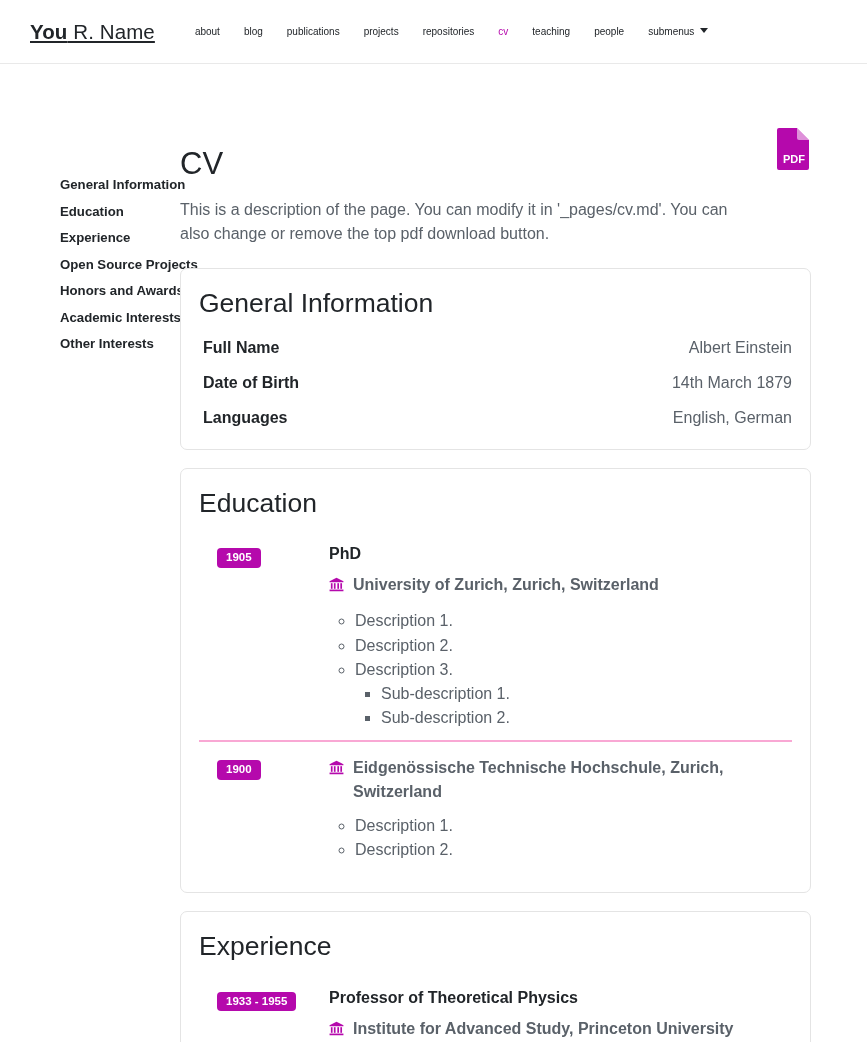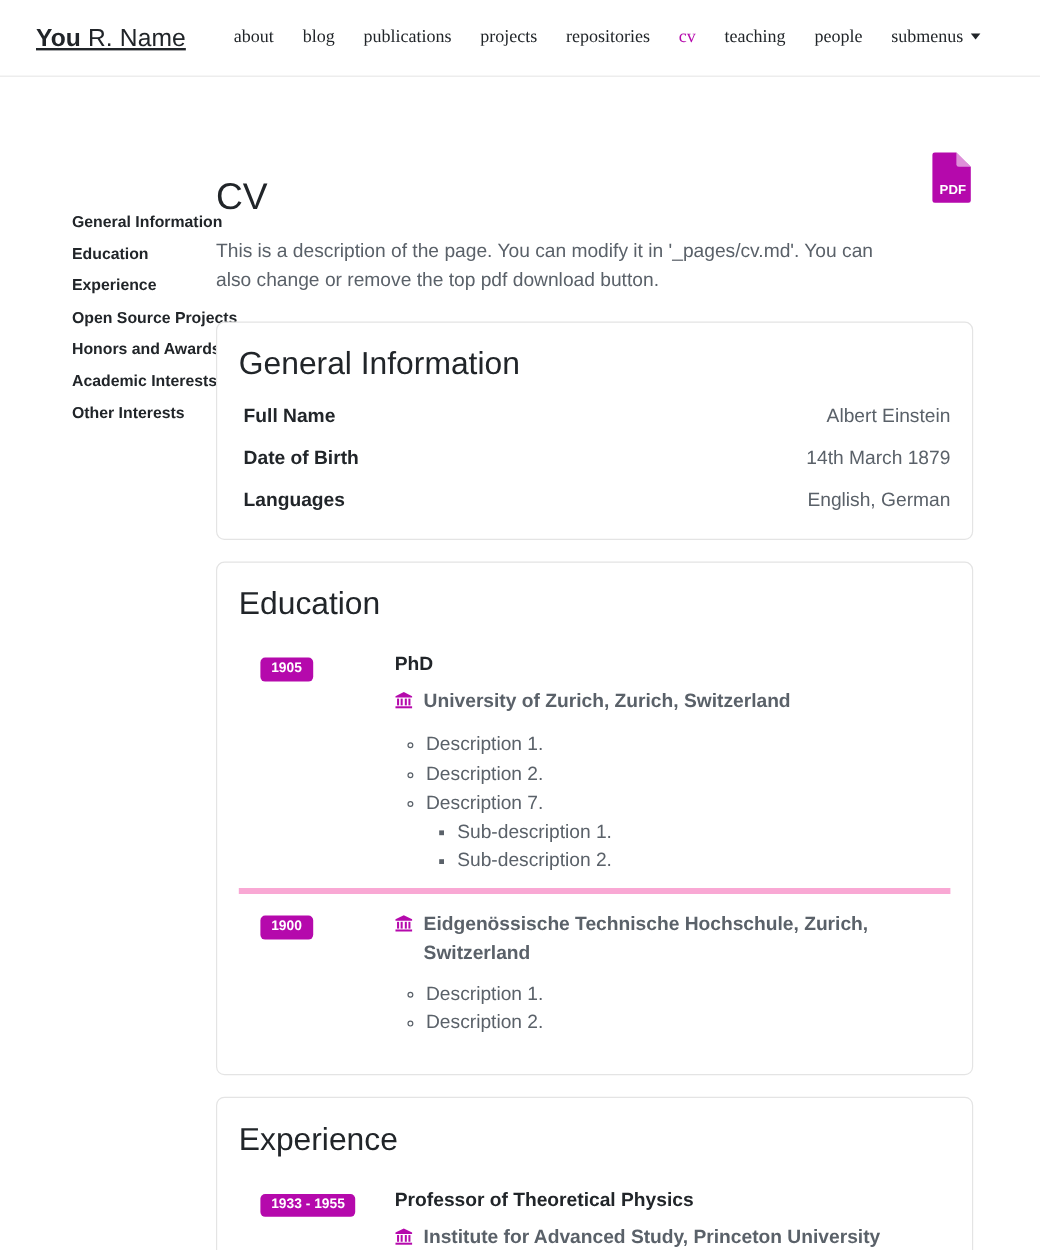--- a/index.html
+++ b/index.html
@@ -29,26 +29,25 @@
   }
   .brand .strong { font-weight: bold; }
   .brand .rest { font-weight: normal; }
   .nav-links {
     display: flex;
     align-items: center;
     gap: 0px;
     flex: 1;
   }
   .nav-link {
-    font-size: 15px;
+    font-size: 10px;
     color: #212529;
     padding: 4px 12px;
     text-decoration: none;
     white-space: nowrap;
-    font-family: Liberation Serif, serif;
   }
   .nav-link.active { color: #b509ac; }
   .nav-link.dropdown::after {
     content: "";
     display: inline-block;
     margin-left: 6px;
     vertical-align: 2px;
     border-left: 4.5px solid transparent;
     border-right: 4.5px solid transparent;
     border-top: 5px solid #212529;
@@ -140,21 +139,21 @@
     white-space: nowrap;
   }
   .info-table td.v { color: #5a6169; text-align: right; }
   .info-table tr:last-child td { padding-bottom: 2px; }
 
   
   .entry {
     display: flex;
     padding: 6px 0 10px 0;
   }
-  .entry + .entry { border-top: 5px solid #f9a8d4; padding-top: 14px; }
+  .entry + .entry { border-top: 2px solid #f9a8d4; padding-top: 14px; }
   .entry-year {
     flex: 0 0 130px;
     padding-top: 3px;
     padding-left: 18px;
   }
   .badge {
     display: inline-block;
     background: #b509ac;
     color: #fff;
     font-size: 11.5px;
@@ -293,21 +292,21 @@
                 <rect x="12.1" y="6.6" width="1.8" height="6" fill="#b509ac"></rect>
                 <rect x="0.6" y="13.4" width="14.8" height="1.8" fill="#b509ac"></rect>
               </svg>
             </span>
             <span>University of Zurich, Zurich, Switzerland</span>
           </div>
           <ul class="desc-list">
             <li>Description 1.</li>
             <li>Description 2.</li>
             <li>
-              <span>Description 7.</span>
+              <span>Description 3.</span>
               <ul class="sub-list">
                 <li>Sub-description 1.</li>
                 <li>Sub-description 2.</li>
               </ul>
             </li>
           </ul>
         </div>
       </div>
 
       <div class="entry">

